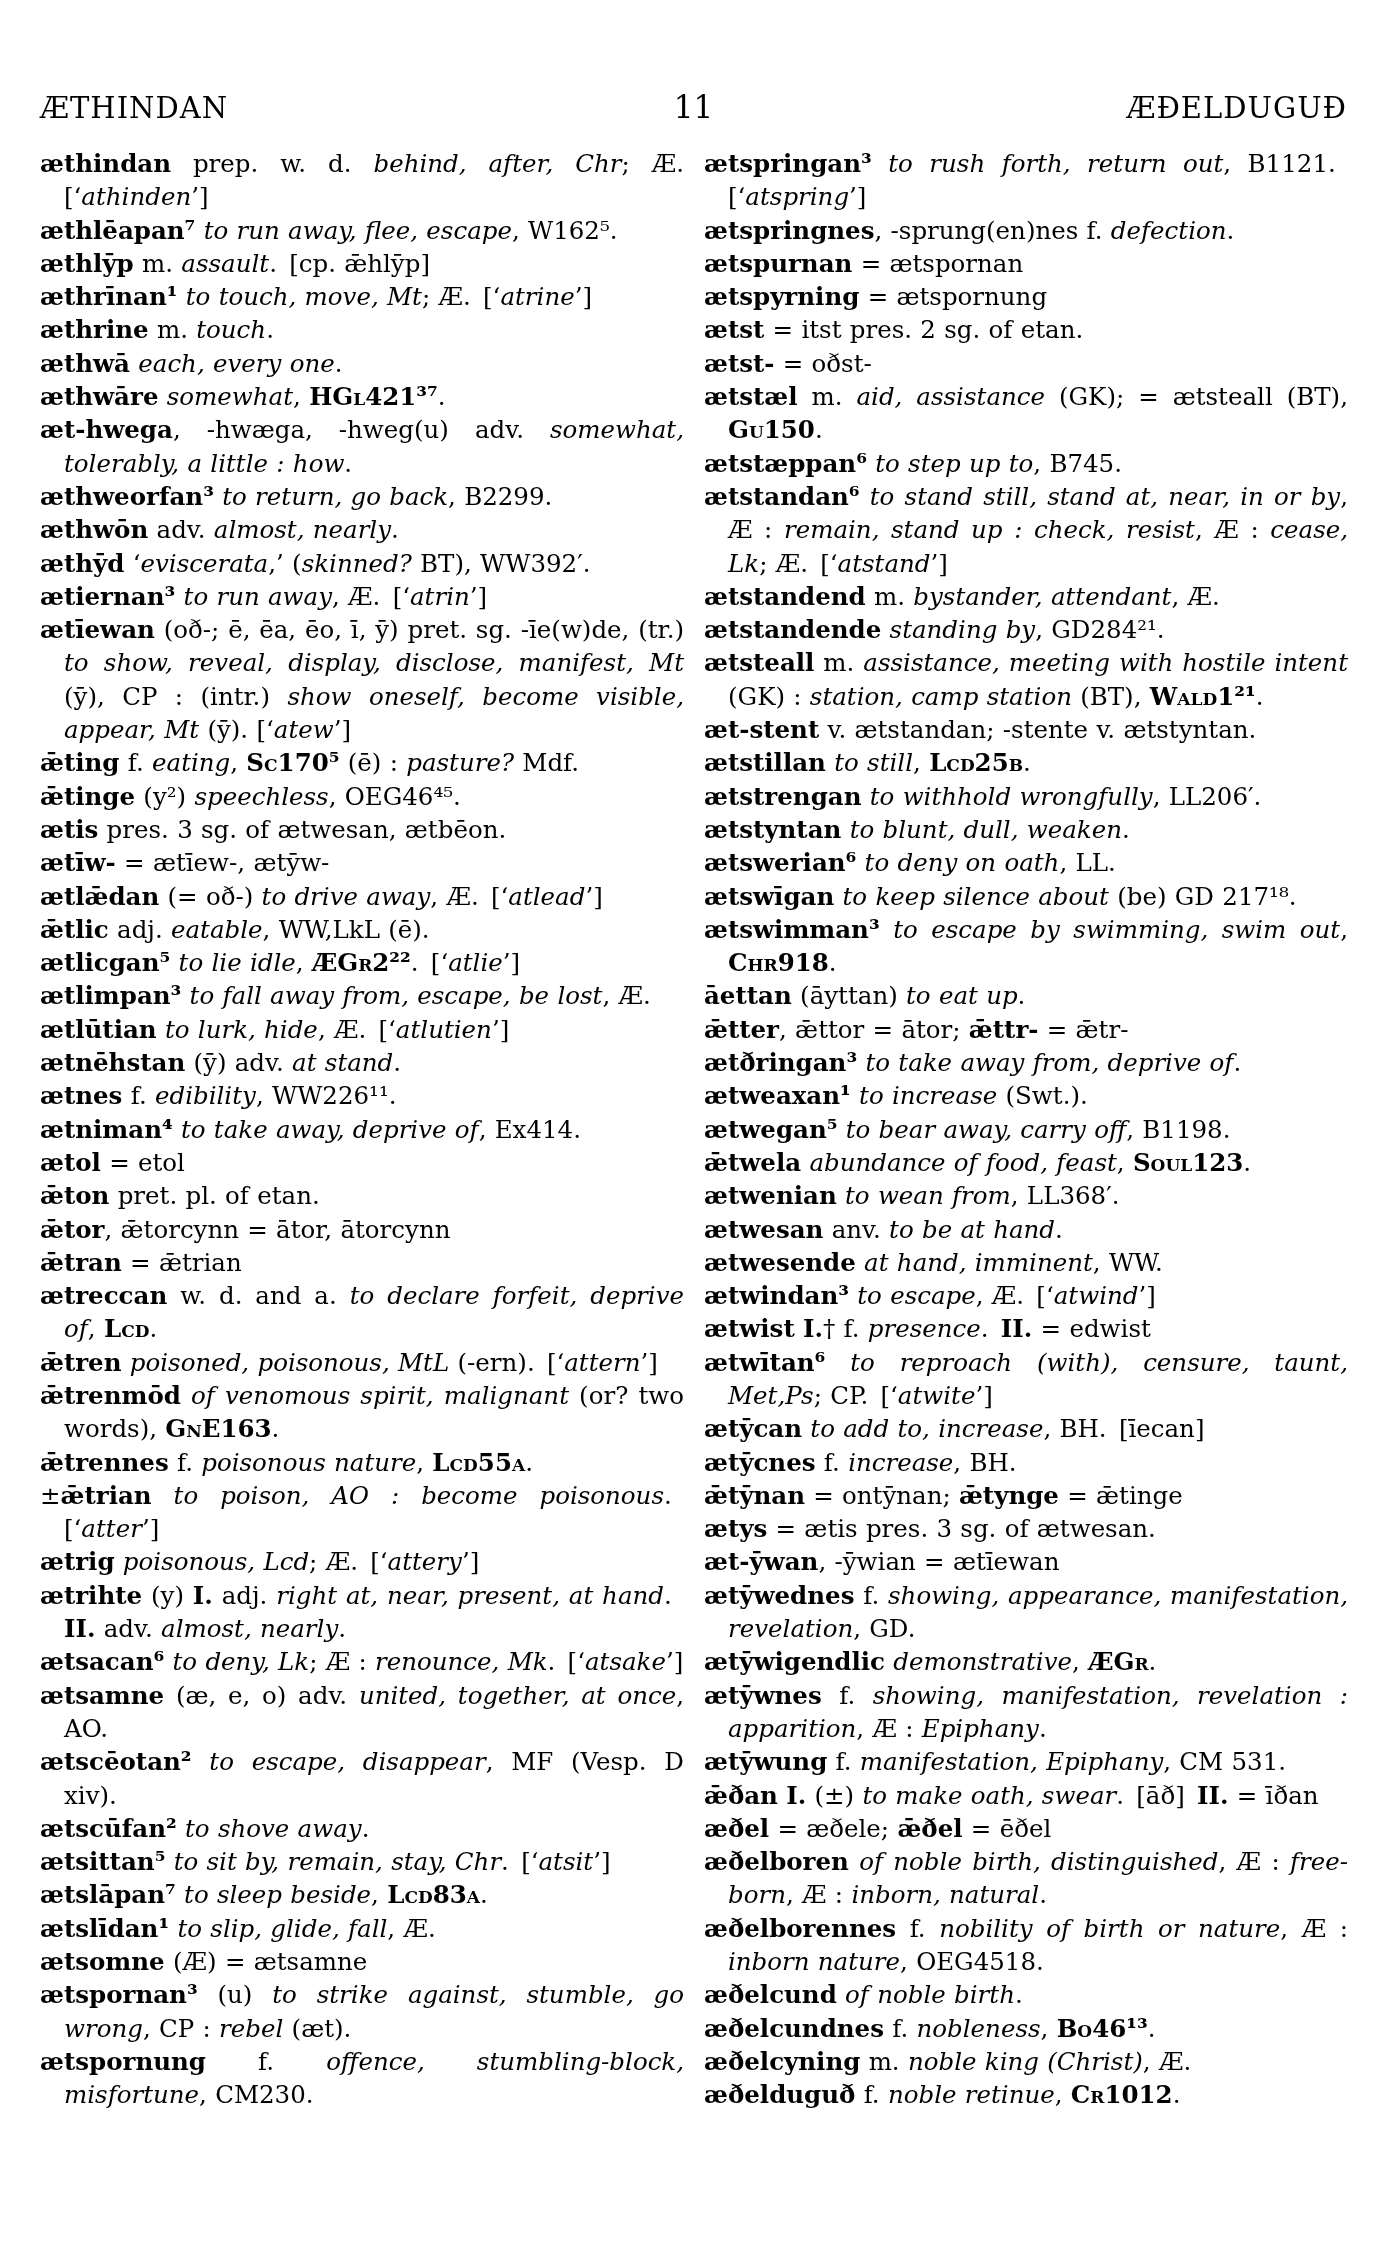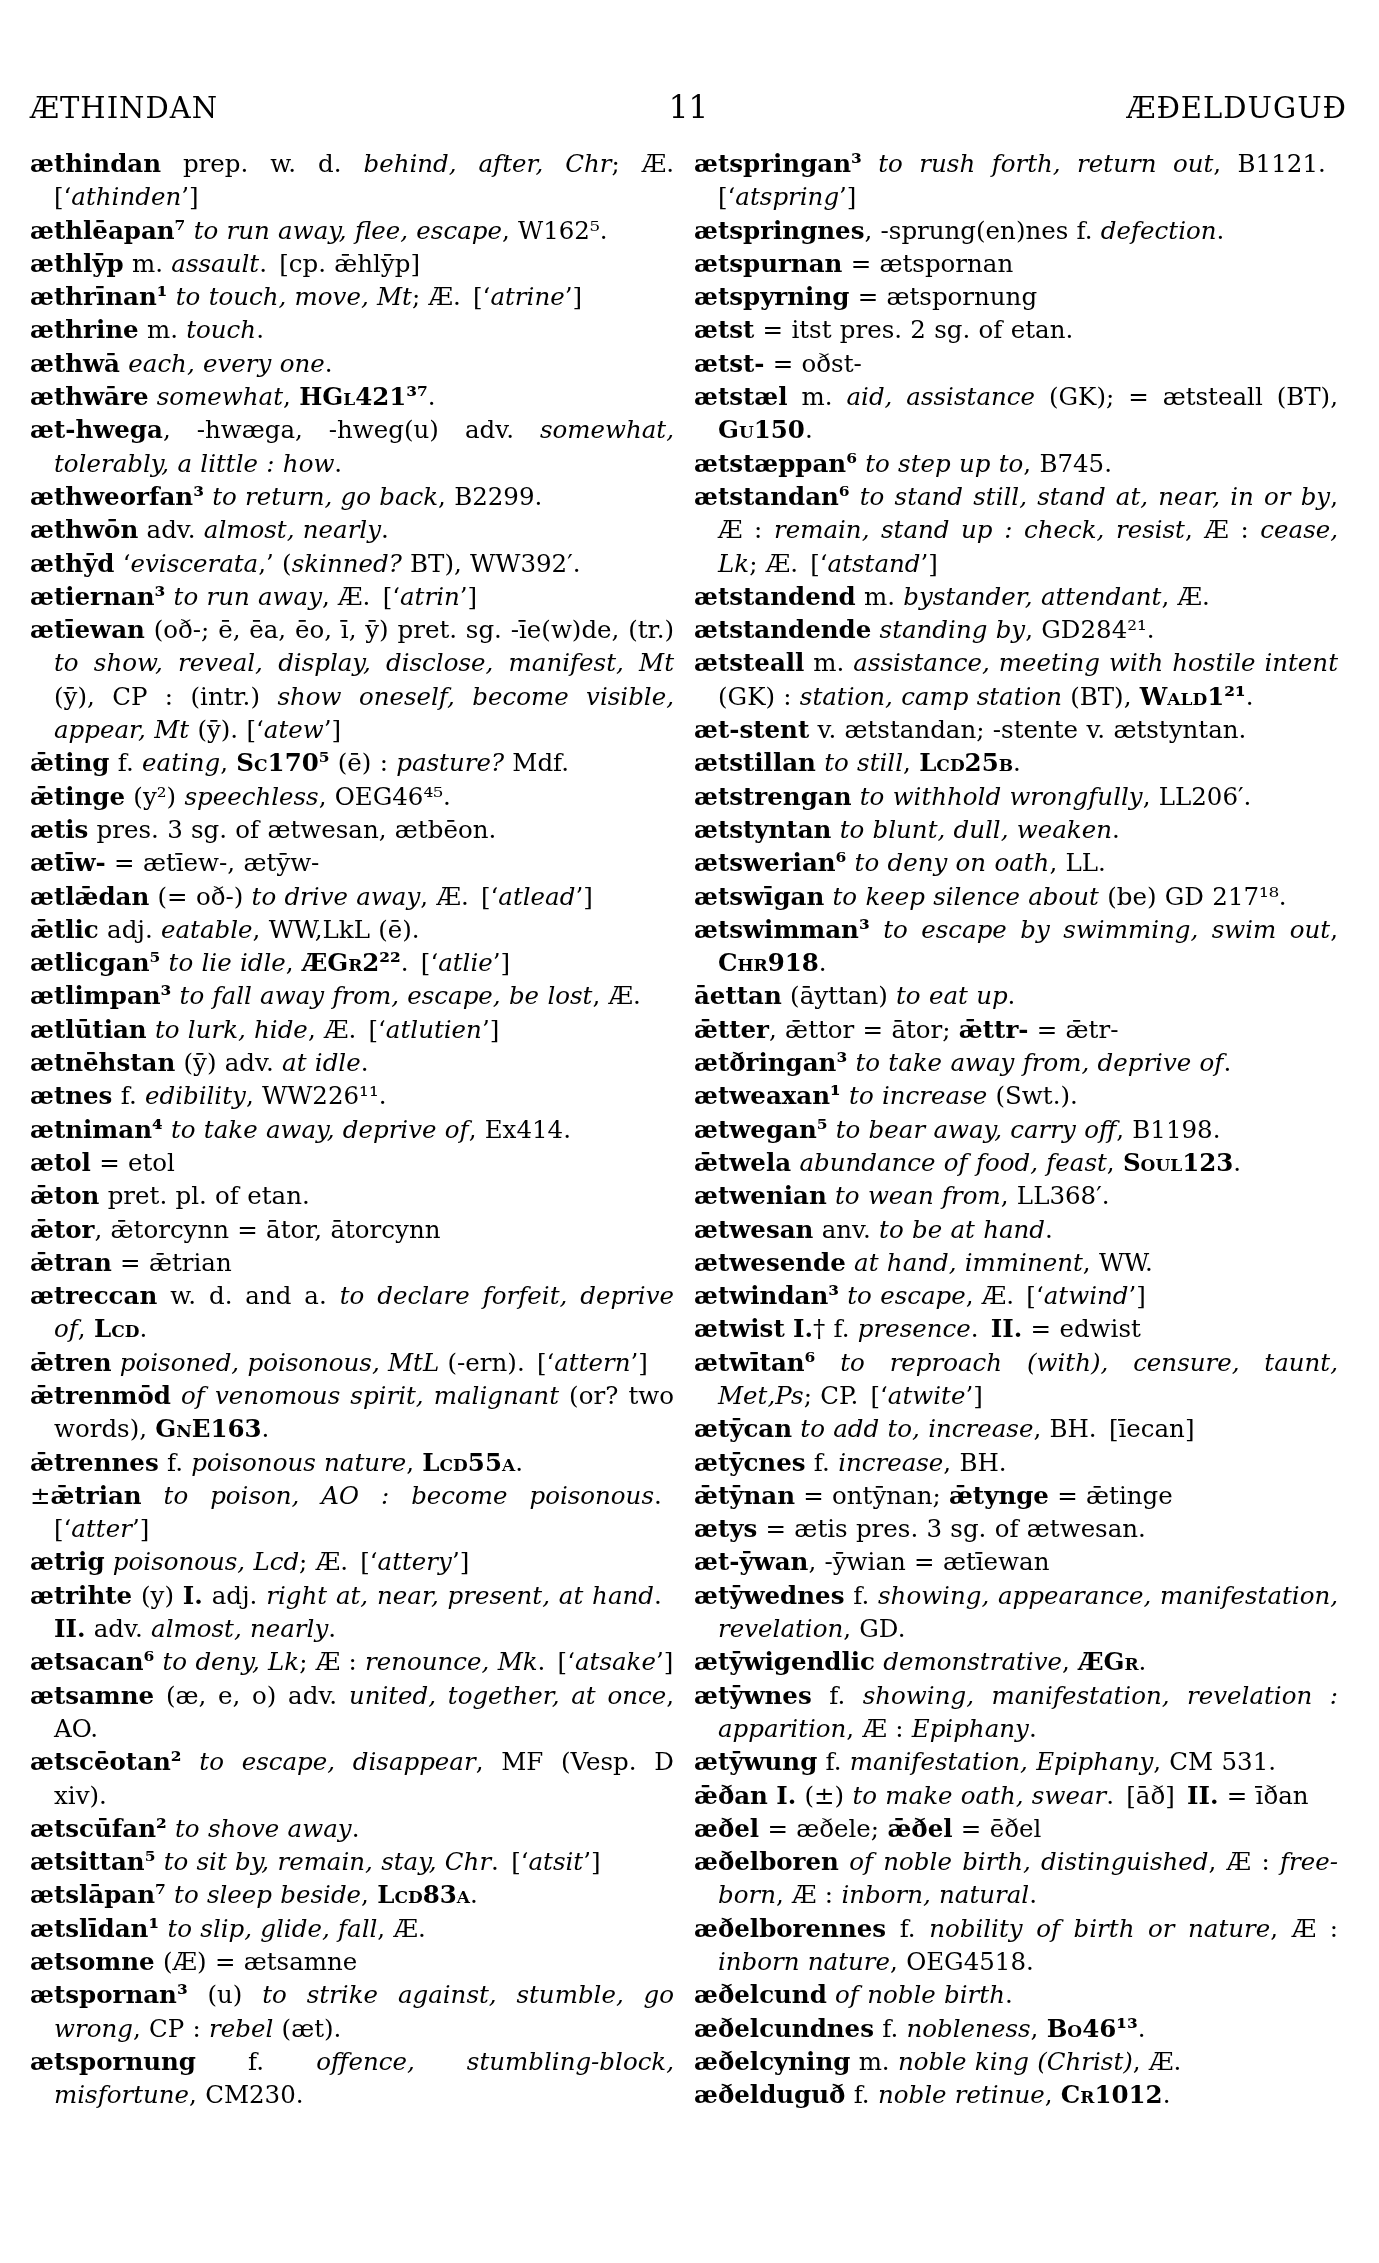--- a/index.html
+++ b/index.html
@@ -11,21 +11,21 @@
     width: 1379px;
     height: 2263px;
     overflow: hidden;
     font-family: "DejaVu Serif", serif;
     color: #000000;
   }
   .page {
     box-sizing: border-box;
     width: 1379px;
     height: 2031px;
-    padding: 44px 32px 0 30px;
+    padding: 44px 32px 0 40px;
   }
   .header {
     display: flex;
     align-items: baseline;
     font-size: 29px;
     letter-spacing: 1px;
     margin-bottom: 22px;
   }
   .h-left  { flex: 1; text-align: left; }
   .h-center{ flex: 0 0 auto; text-align: center; font-size: 31px; letter-spacing: 0; margin-top: 45px; }
@@ -78,21 +78,21 @@
         <p class="entry"><span class="seg-b">ætīewan</span><span class="seg-r"> (oð-; ē, ēa, ēo, ī, ȳ) pret. sg. -īe(w)de, (tr.) </span><span class="seg-i">to show, reveal, display, disclose, manifest, Mt</span><span class="seg-r"> (ȳ), CP : (intr.) </span><span class="seg-i">show oneself, become visible, appear, Mt</span><span class="seg-r"> (ȳ). [‘</span><span class="seg-i">atew</span><span class="seg-r">’]</span></p>
         <p class="entry"><span class="seg-b">ǣting</span><span class="seg-r"> f. </span><span class="seg-i">eating</span><span class="seg-r">, </span><span class="seg-sc">Sc170⁵</span><span class="seg-r"> (ē) : </span><span class="seg-i">pasture?</span><span class="seg-r"> Mdf.</span></p>
         <p class="entry"><span class="seg-b">ǣtinge</span><span class="seg-r"> (y²) </span><span class="seg-i">speechless</span><span class="seg-r">, OEG46⁴⁵.</span></p>
         <p class="entry"><span class="seg-b">ætis</span><span class="seg-r"> pres. 3 sg. of ætwesan, ætbēon.</span></p>
         <p class="entry"><span class="seg-b">ætīw-</span><span class="seg-r"> = ætīew-, ætȳw-</span></p>
         <p class="entry"><span class="seg-b">ætlǣdan</span><span class="seg-r"> (= oð-) </span><span class="seg-i">to drive away</span><span class="seg-r">, Æ. [‘</span><span class="seg-i">atlead</span><span class="seg-r">’]</span></p>
         <p class="entry"><span class="seg-b">ǣtlic</span><span class="seg-r"> adj. </span><span class="seg-i">eatable</span><span class="seg-r">, WW,LkL (ē).</span></p>
         <p class="entry"><span class="seg-b">ætlicgan⁵</span><span class="seg-r"> </span><span class="seg-i">to lie idle</span><span class="seg-r">, </span><span class="seg-sc">ÆGr2²²</span><span class="seg-r">. [‘</span><span class="seg-i">atlie</span><span class="seg-r">’]</span></p>
         <p class="entry"><span class="seg-b">ætlimpan³</span><span class="seg-r"> </span><span class="seg-i">to fall away from, escape, be lost</span><span class="seg-r">, Æ.</span></p>
         <p class="entry"><span class="seg-b">ætlūtian</span><span class="seg-r"> </span><span class="seg-i">to lurk, hide</span><span class="seg-r">, Æ. [‘</span><span class="seg-i">atlutien</span><span class="seg-r">’]</span></p>
-        <p class="entry"><span class="seg-b">ætnēhstan</span><span class="seg-r"> (ȳ) adv. </span><span class="seg-i">at idle</span><span class="seg-r">.</span></p>
+        <p class="entry"><span class="seg-b">ætnēhstan</span><span class="seg-r"> (ȳ) adv. </span><span class="seg-i">at stand</span><span class="seg-r">.</span></p>
         <p class="entry"><span class="seg-b">ætnes</span><span class="seg-r"> f. </span><span class="seg-i">edibility</span><span class="seg-r">, WW226¹¹.</span></p>
         <p class="entry"><span class="seg-b">ætniman⁴</span><span class="seg-r"> </span><span class="seg-i">to take away, deprive of</span><span class="seg-r">, Ex414.</span></p>
         <p class="entry"><span class="seg-b">ætol</span><span class="seg-r"> = etol</span></p>
         <p class="entry"><span class="seg-b">ǣton</span><span class="seg-r"> pret. pl. of etan.</span></p>
         <p class="entry"><span class="seg-b">ǣtor</span><span class="seg-r">, ǣtorcynn = ātor, ātorcynn</span></p>
         <p class="entry"><span class="seg-b">ǣtran</span><span class="seg-r"> = ǣtrian</span></p>
         <p class="entry"><span class="seg-b">ætreccan</span><span class="seg-r"> w. d. and a. </span><span class="seg-i">to declare forfeit, deprive of</span><span class="seg-r">, </span><span class="seg-sc">Lcd</span><span class="seg-r">.</span></p>
         <p class="entry"><span class="seg-b">ǣtren</span><span class="seg-r"> </span><span class="seg-i">poisoned, poisonous, MtL</span><span class="seg-r"> (-ern). [‘</span><span class="seg-i">attern</span><span class="seg-r">’]</span></p>
         <p class="entry"><span class="seg-b">ǣtrenmōd</span><span class="seg-r"> </span><span class="seg-i">of venomous spirit, malignant</span><span class="seg-r"> (or? two words), </span><span class="seg-sc">GnE163</span><span class="seg-r">.</span></p>
         <p class="entry"><span class="seg-b">ǣtrennes</span><span class="seg-r"> f. </span><span class="seg-i">poisonous nature</span><span class="seg-r">, </span><span class="seg-sc">Lcd55a</span><span class="seg-r">.</span></p>

